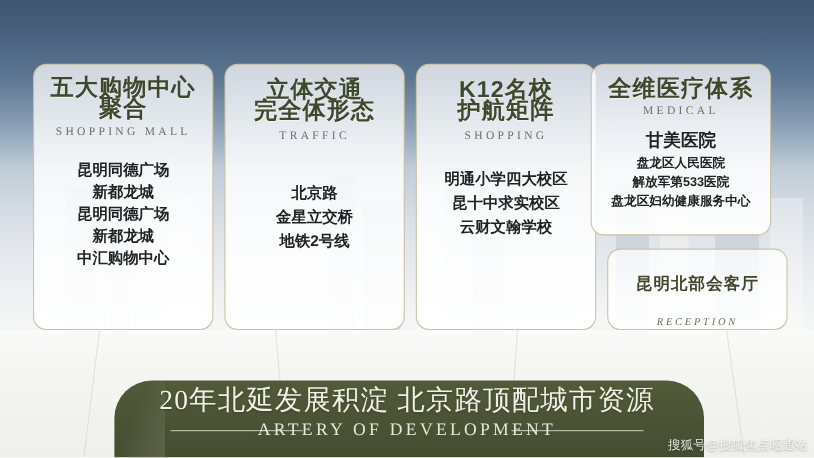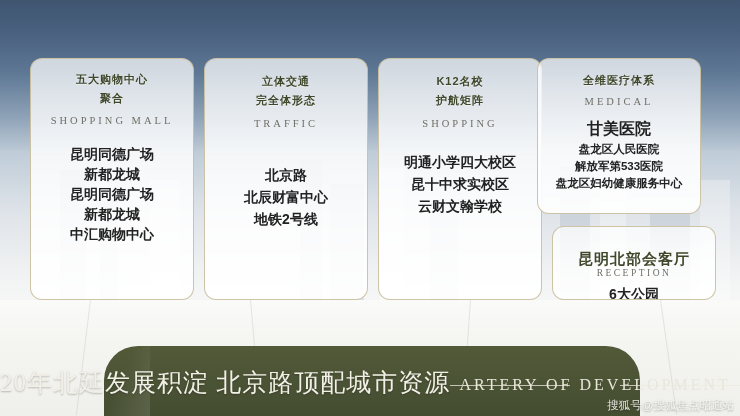--- a/index.html
+++ b/index.html
@@ -42,21 +42,21 @@
   }
   .c1{left:30px;  top:58px; width:164px;height:242px;}
   .c2{left:204px; top:58px; width:164px;height:242px;}
   .c3{left:378px; top:58px; width:164px;height:242px;}
   .c4{left:537px; top:58px; width:164px;height:156px;}
   .c5{left:552px; top:226px;width:164px;height:74px;}
 
   .card-title{
     color:#40482c;
     font-weight:bold;
-    font-size:11px;
+    font-size:21px;
     line-height:19px;
     letter-spacing:1px;
     text-shadow:0 1px 1px rgba(255,255,255,0.55);
     margin:0;
   }
   .card-sub{
     color:#6f6f66;
     font-family:"Liberation Serif","DejaVu Serif",serif;
     font-size:10.5px;
     letter-spacing:3px;
@@ -87,39 +87,39 @@
   .c3 .pad{padding-top:13px;}
   .c3 .card-sub{margin-top:8px;}
   .c3 .card-body{margin-top:22px;line-height:22px;}
 
   .c4 .pad{padding-top:12px;}
   .c4 .card-sub{margin-top:6px;}
   .c4 .card-body{margin-top:10px;}
 
   .c5 .pad{padding-top:22px;}
   .c5 .card-title{font-size:15px;}
-  .c5 .card-sub{margin-top:0;font-size:9.5px;letter-spacing:2.5px;}
+  .c5 .card-sub{margin-top:20px;font-size:9.5px;letter-spacing:2.5px;font-style:italic;}
   .c5 .card-body{margin-top:6px;font-size:14px;}
 
   
   .banner-wrap{position:absolute;left:0;top:338px;width:740px;height:78px;}
   .banner-shape{
     position:absolute;left:104px;top:8px;width:536px;height:70px;
     background:linear-gradient(180deg,#525a39 0%,#4c5436 45%,#454d31 100%);
     border-top-left-radius:34px;
     border-top-right-radius:34px;
   }
   .banner-flare-l{
     position:absolute;left:104px;top:8px;width:46px;height:70px;
     background:linear-gradient(115deg,rgba(255,255,255,0) 40%,rgba(255,255,255,0.12) 100%);
     border-top-left-radius:34px;
   }
   .banner-main{
     position:absolute;left:0;top:0;width:740px;height:78px;
-    display:flex;align-items:center;justify-content:flex-end;
+    display:flex;flex-direction:column;align-items:center;justify-content:flex-start;
     padding-top:12px;box-sizing:border-box;
   }
   .banner-title{
     color:#f2f0e6;
     font-family:"Liberation Serif","DejaVu Serif",serif;
     font-size:25px;line-height:30px;letter-spacing:1px;
     white-space:nowrap;
     text-shadow:0 1px 2px rgba(0,0,0,0.25);
   }
   .banner-rule{
@@ -189,21 +189,21 @@
       </div>
     </div>
   </div>
 
   <div class="card c2">
     <div class="pad">
       <div class="card-title"><span>立体交通</span><br><span>完全体形态</span></div>
       <div class="card-sub">TRAFFIC</div>
       <div class="card-body">
         <span>北京路</span><br>
-        <span>北辰财富中心</span><br>
+        <span>金星立交桥</span><br>
         <span>地铁2号线</span>
       </div>
     </div>
   </div>
 
   <div class="card c3">
     <div class="pad">
       <div class="card-title"><span>K12名校</span><br><span>护航矩阵</span></div>
       <div class="card-sub">SHOPPING</div>
       <div class="card-body">

